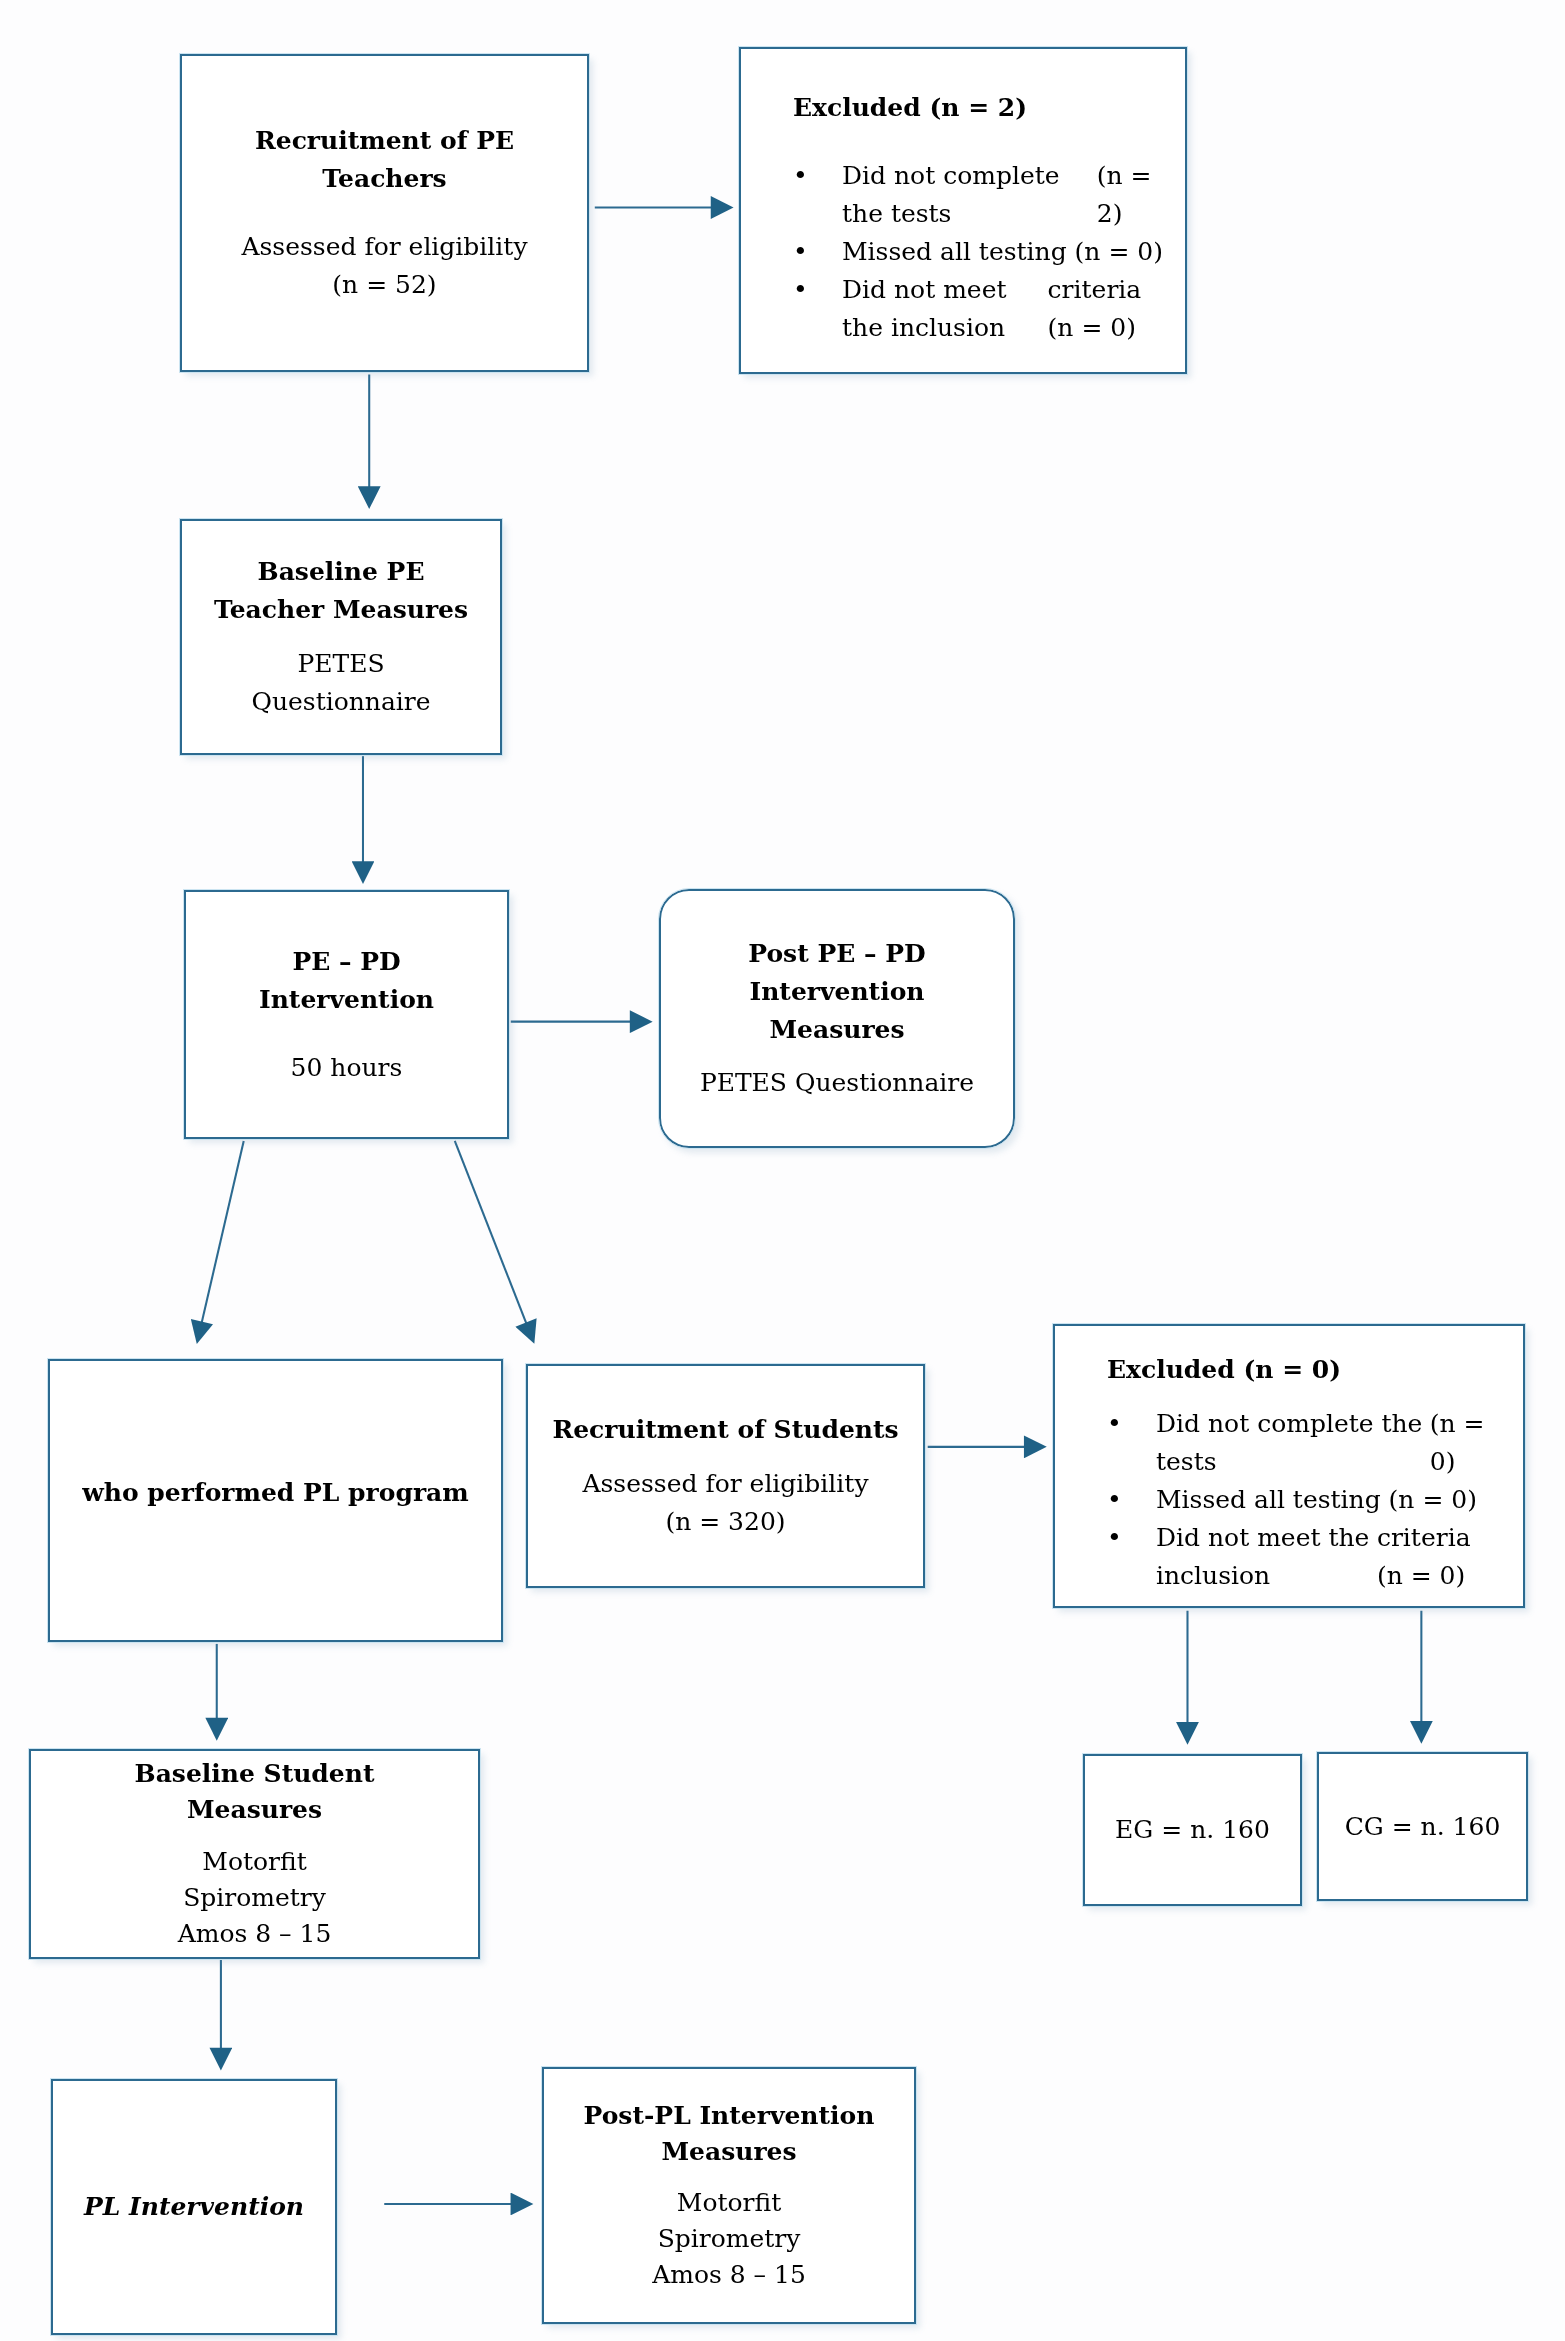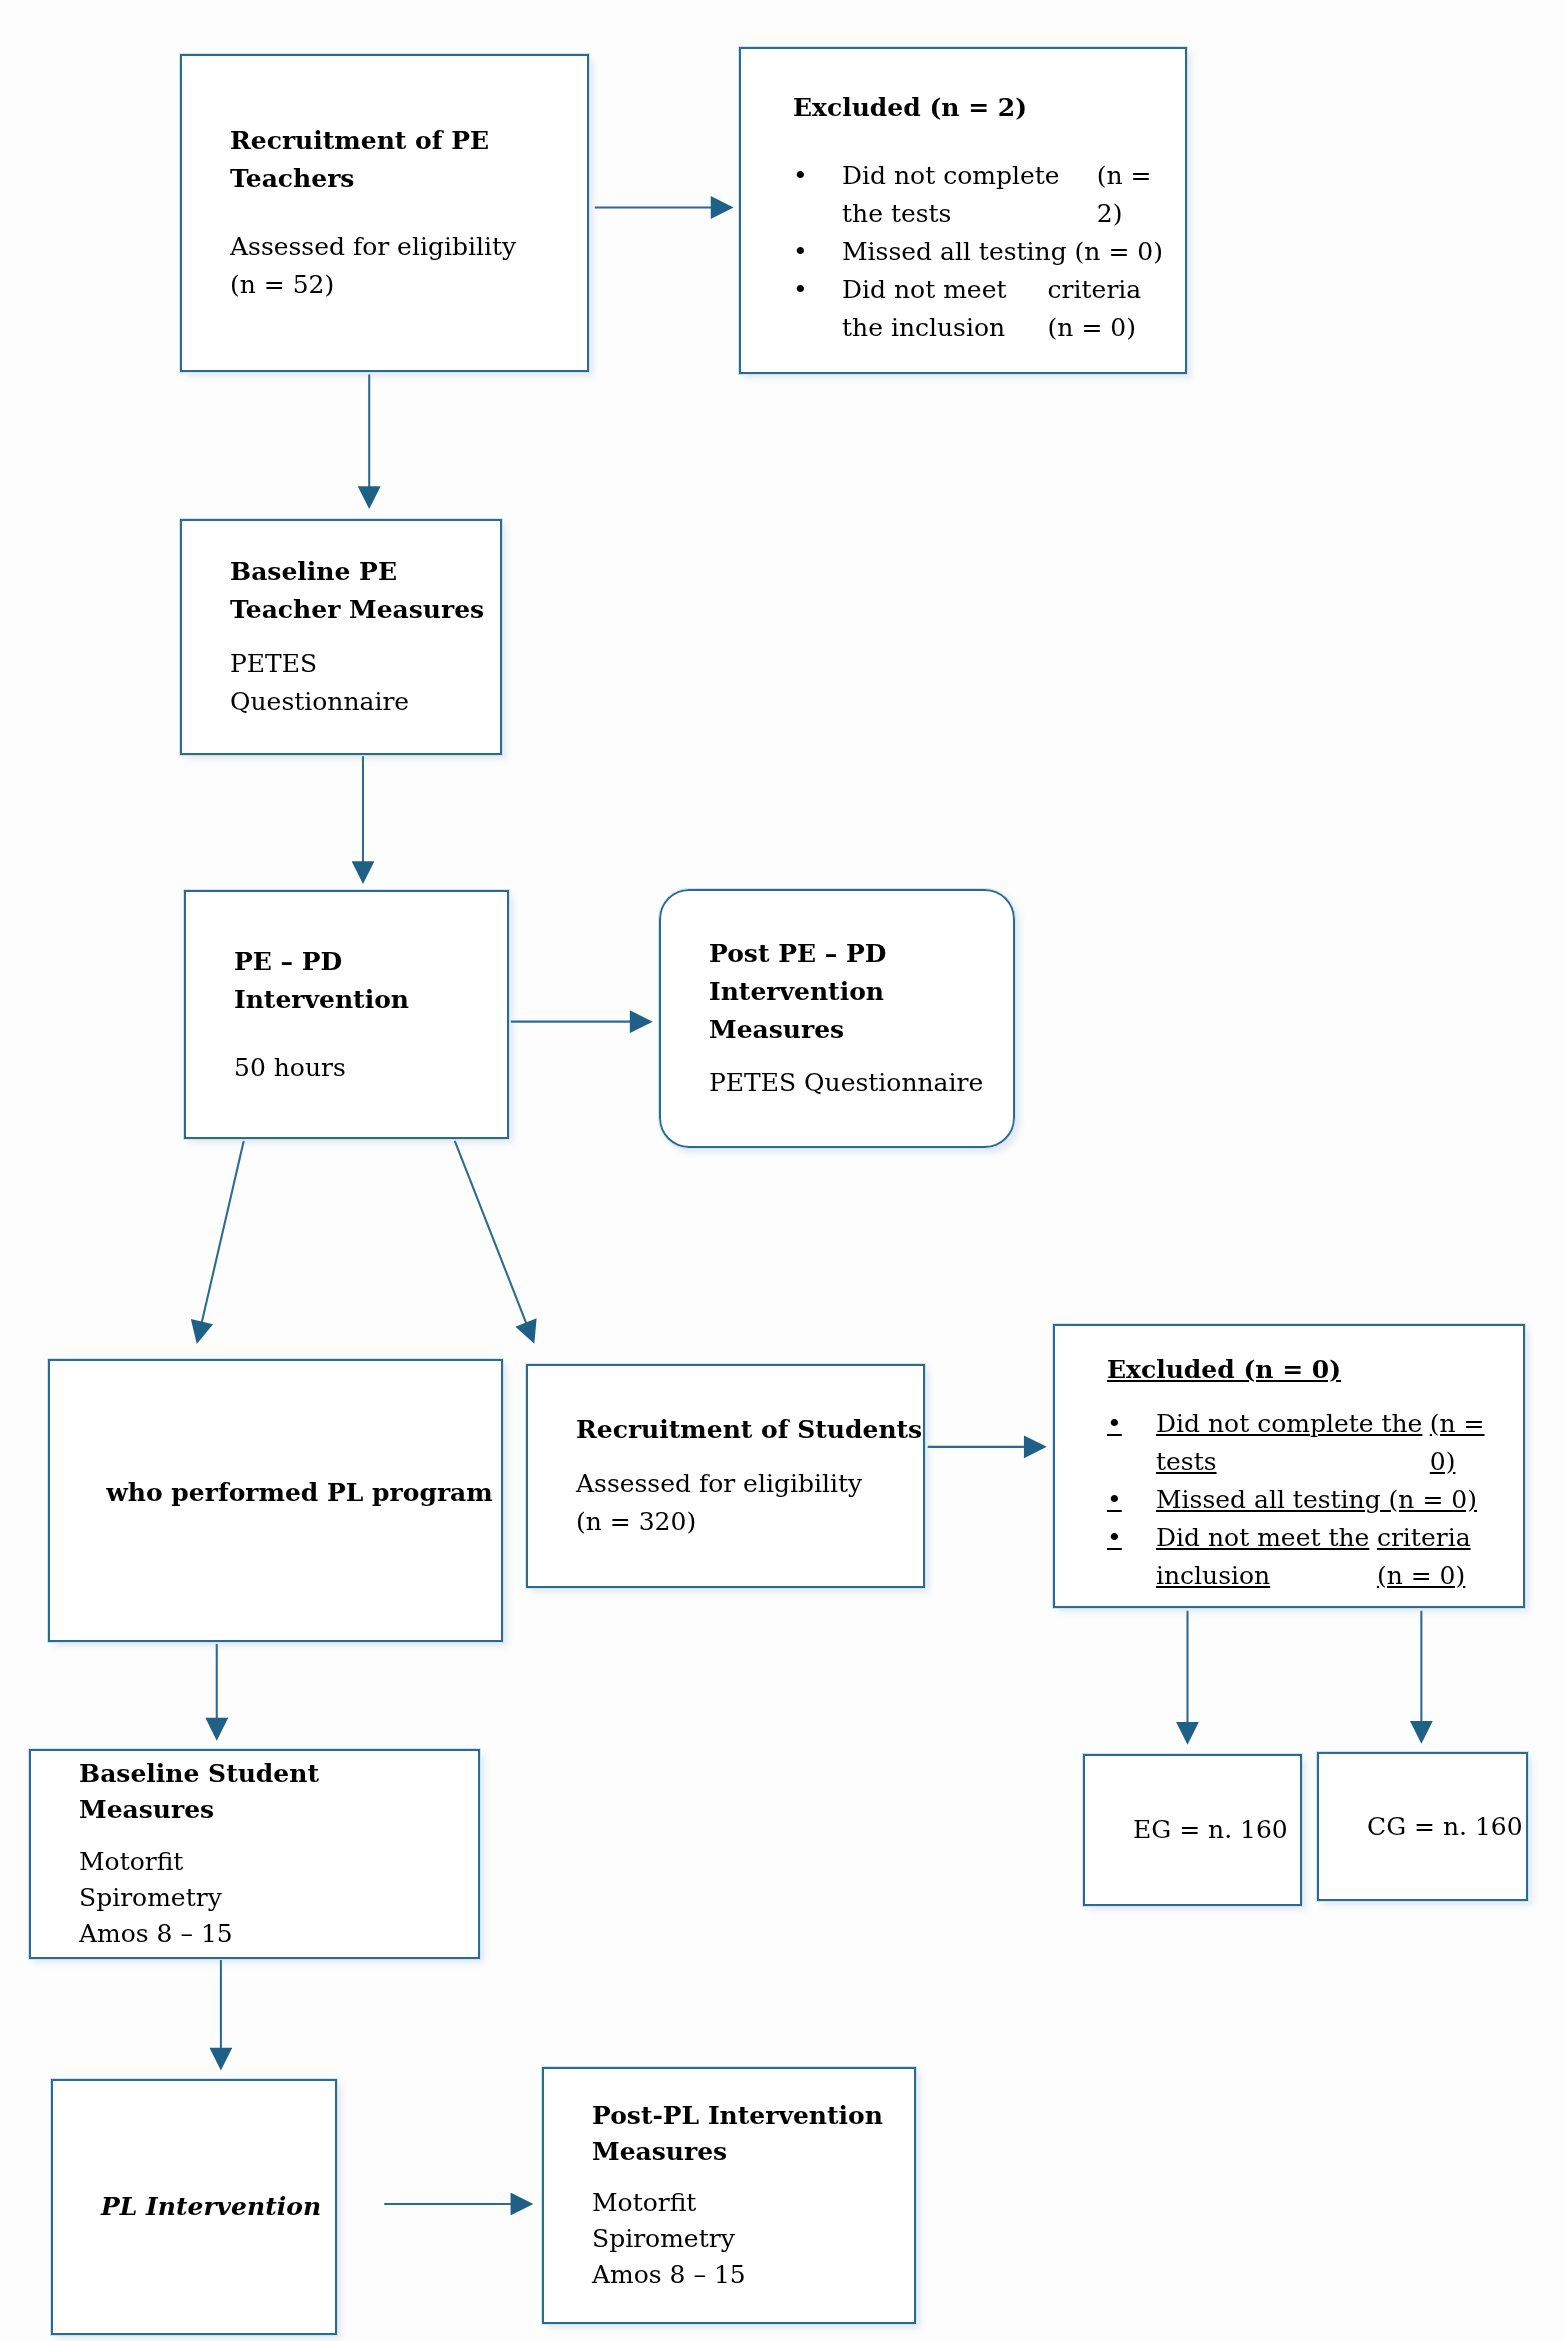--- a/index.html
+++ b/index.html
@@ -21,25 +21,24 @@
   .node{
     position:absolute;
     background:#fff;
     border:2.6px solid var(--line);
     outline:1px solid #cbe4f1;
     box-shadow:4.7px 4.7px 6.2px rgba(110,150,175,0.18);
     z-index:2;
     display:flex;
     flex-direction:column;
     justify-content:center;
-    align-items:flex-start;
+    align-items:center;
     text-align:center;
     font-size:25px;
     line-height:38px;
-    padding-left:48px;
   }
   .title{font-weight:bold;}
   .gap{height:30px;flex:0 0 auto;}
   .gap-sm{height:15.6px;flex:0 0 auto;}
   .node.top-left{
     justify-content:flex-start;
     align-items:flex-start;
     text-align:left;
     padding:40px 21px 20px 52px;
   }
@@ -136,21 +135,21 @@
   <div class="gap-sm"></div>
 </div>
 
 <div class="node" style="left:526px;top:1364px;width:399px;height:224px;">
   <div class="title">Recruitment of Students</div>
   <div class="gap-sm"></div>
   <div>Assessed for eligibility</div>
   <div>(n = 320)</div>
 </div>
 
-<div class="node top-left" style="left:1053px;top:1324px;width:472px;height:284px;padding-top:25px;text-decoration:underline;">
+<div class="node top-left" style="left:1053px;top:1324px;width:472px;height:284px;padding-top:25px;">
   <div class="title">Excluded (n = 0)</div>
   <div class="gap-sm"></div>
   <div class="bullets">
     <div class="bullet">
       <div class="bullet-marker">•</div>
       <div class="bullet-text">
         <div>Did not complete the tests</div>
         <div>(n = 0)</div>
       </div>
     </div>

